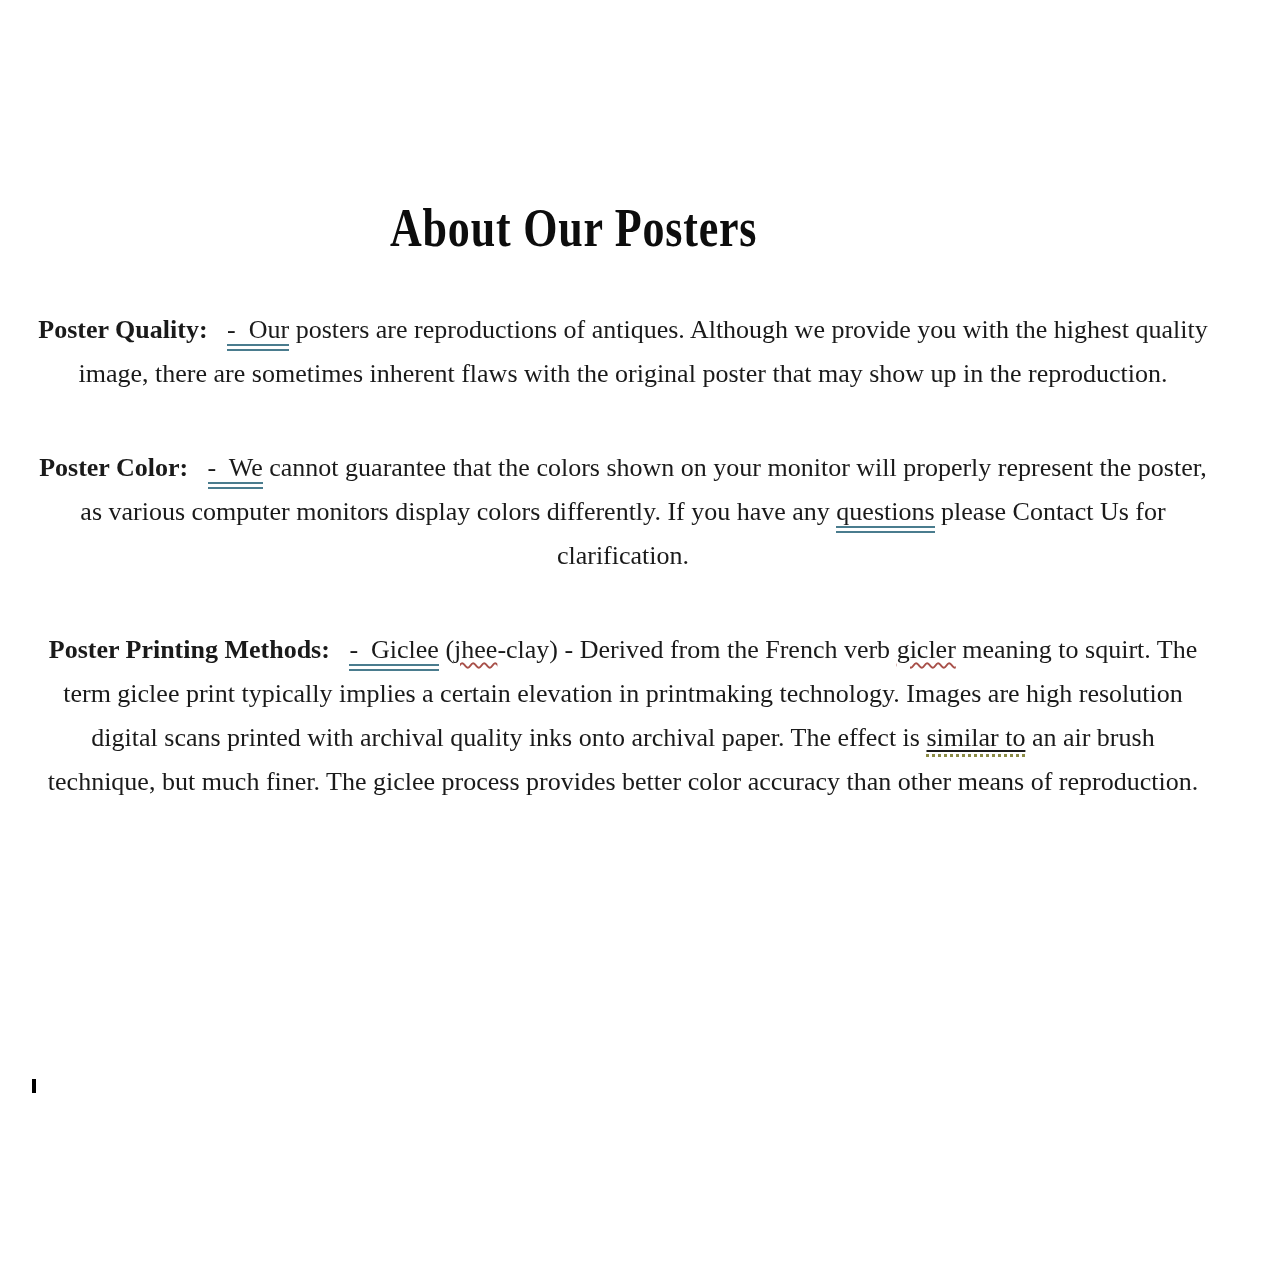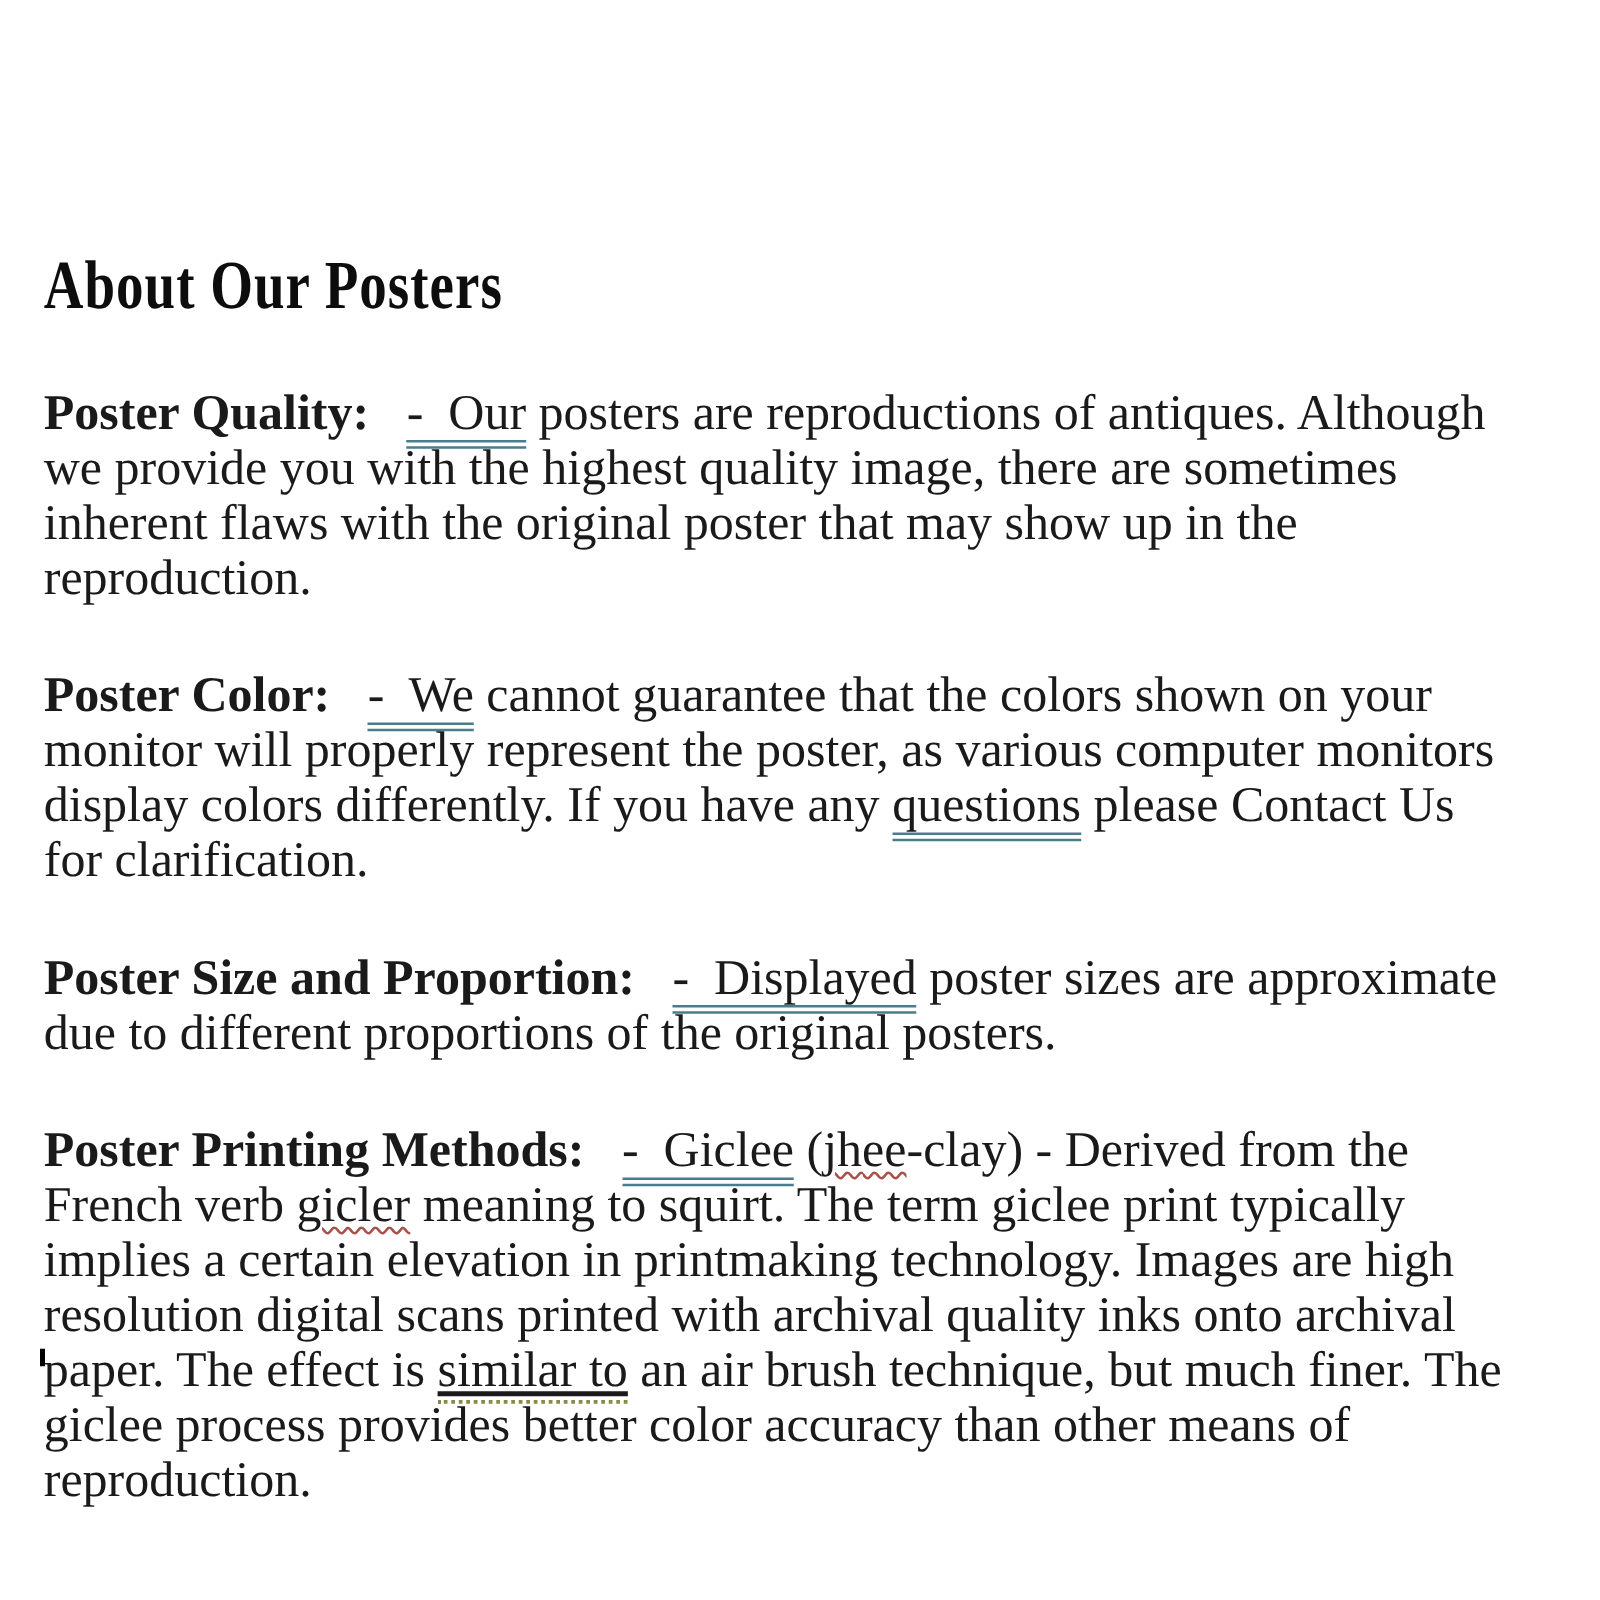--- a/index.html
+++ b/index.html
@@ -4,42 +4,42 @@
 <style>
   html, body { margin: 0; padding: 0; }
   body {
     width: 1280px; height: 1280px;
     background: #ffffff;
     position: relative;
     overflow: hidden;
     font-family: "Liberation Serif", "DejaVu Serif", serif;
     color: #1a1a1a;
   }
-  .page { position: absolute; inset: 0; }
+  .page { position: absolute; inset: 0; text-align: center; }
 
   h1.doc-title {
     margin: 200px 75px 0 35px;
     font-size: 55px;
     line-height: 55px;
     font-weight: bold;
     color: #0d0d0d;
     white-space: nowrap;
   }
   .title-inner {
     display: inline-block;
     transform: scaleX(0.8);
     transform-origin: 0 50%;
     letter-spacing: 1px;
     white-space: nowrap;
   }
 
   .content { width: 1176px; margin: 53px 0 0 35px; }
 
   p.para {
-    font-size: 40px;
+    font-size: 26px;
     line-height: 44px;
     margin: 0 0 50px 0;
   }
 
   .seg-bold { font-weight: bold; }
 
   .seg-double-underline {
     border-bottom: 7px double var(--dbl-color, #4a7c8e);
   }
 
@@ -71,18 +71,17 @@
 </style>
 </head>
 <body style="color: rgb(26, 26, 26); --dbl-color: #4a7c8e; --squiggle-color: #a85049; --dotted-color: #8b8b45;">
 
 <div class="page">
   <h1 class="doc-title" style="color: rgb(13, 13, 13);"><span class="title-inner">About Our Posters</span></h1>
 
   <div class="content" id="content">
       <p class="para"><span class="seg-bold">Poster Quality:</span><span class="seg-plain">&nbsp;&nbsp; </span><span class="seg-double-underline">-&nbsp; Our</span><span class="seg-plain"> posters are reproductions of antiques. Although we provide you with the highest quality image, there are sometimes inherent flaws with the original poster that may show up in the reproduction.</span></p>
       <p class="para"><span class="seg-bold">Poster Color:</span><span class="seg-plain">&nbsp;&nbsp; </span><span class="seg-double-underline">-&nbsp; We</span><span class="seg-plain"> cannot guarantee that the colors shown on your monitor will properly represent the poster, as various computer monitors display colors differently. If you have any </span><span class="seg-double-underline">questions</span><span class="seg-plain"> please Contact Us for clarification.</span></p>
-      <p class="para"><span class="seg-bold">Poster Size and Proportion:</span><span class="seg-plain">&nbsp;&nbsp; </span><span class="seg-double-underline">-&nbsp; Displayed</span><span class="seg-plain"> poster sizes are approximate due to different proportions of the original posters.</span></p>
       <p class="para"><span class="seg-bold">Poster Printing Methods:</span><span class="seg-plain">&nbsp;&nbsp; </span><span class="seg-double-underline">-&nbsp; Giclee</span><span class="seg-plain"> (</span><span class="seg-squiggle">jhee</span><span class="seg-plain">-clay) - Derived from the French verb </span><span class="seg-squiggle">gicler</span><span class="seg-plain"> meaning to squirt. The term giclee print typically implies a certain elevation in printmaking technology. Images are high resolution digital scans printed with archival quality inks onto archival paper. The effect is </span><span class="seg-underline-dotted">similar to</span><span class="seg-plain"> an air brush technique, but much finer. The giclee process provides better color accuracy than other means of reproduction.</span></p>
     </div>
 
   <div class="cursor-mark"></div>
 </div>
 
 </body></html>

